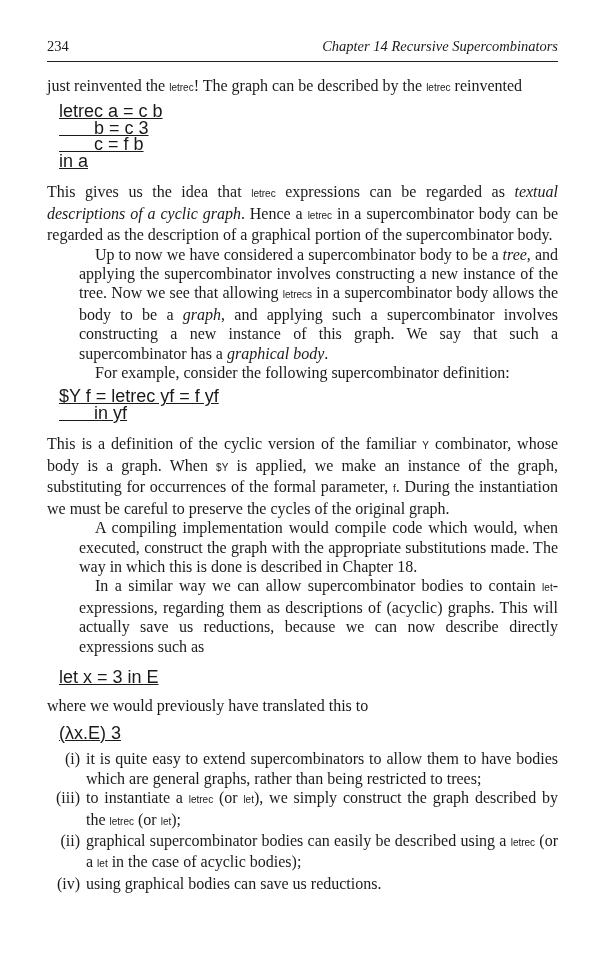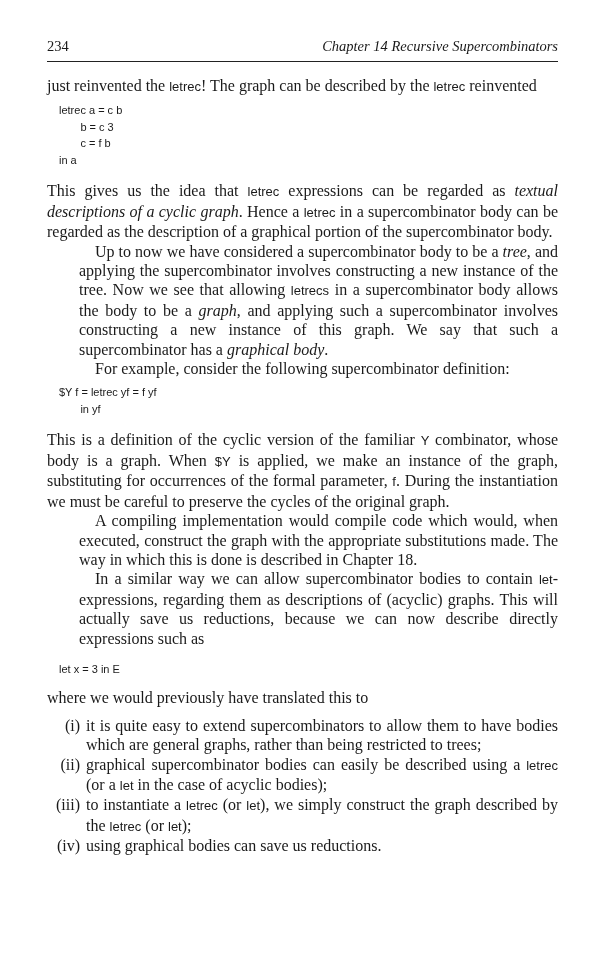--- a/index.html
+++ b/index.html
@@ -10,24 +10,24 @@
   }
   .page { position: absolute; left: 47px; top: 38px; width: 511px; }
   .running-head {
     display: flex; justify-content: space-between; align-items: flex-start;
     font-size: 14.5px; padding-bottom: 5px; border-bottom: 1.5px solid #222;
     height: 18px;
   }
   .running-head .title { font-style: italic; }
   .text { font-size: 16px; line-height: 19.4px; text-align: justify; margin: 0; }
   .indent { text-indent: 16px; margin-left: 32px; }
-  .sans { font-family: "Liberation Sans", "DejaVu Sans", sans-serif; font-size: 13px; }
+  .sans { font-family: "Liberation Sans", "DejaVu Sans", sans-serif; font-size: 10px; }
   .code {
     font-family: "Liberation Sans", "DejaVu Sans", sans-serif;
-    font-size: 11px; line-height: 16.5px; white-space: pre; margin: 0;
+    font-size: 18px; line-height: 16.5px; white-space: pre; margin: 0; text-decoration: underline;
   }
   .list { margin: 0; padding: 0; list-style: none; }
   .list li { display: flex; font-size: 16px; line-height: 19.4px; }
   .list .num { width: 33px; text-align: right; padding-right: 6px; flex: 0 0 auto; }
   .list .body { flex: 1; text-align: justify; }
 </style>
 </head>
 <body>
 
 <div class="page">
@@ -55,33 +55,34 @@
   <p class="text" style="margin-top:13px"><span>This is a definition of the cyclic version of the familiar </span><span class="sans">Y</span><span> combinator, whose body is a graph. When </span><span class="sans">$Y</span><span> is applied, we make an instance of the graph, substituting for occurrences of the formal parameter, </span><span class="sans">f</span><span>. During the instantiation we must be careful to preserve the cycles of the original graph.</span></p>
 
   <p class="text indent">A compiling implementation would compile code which would, when executed, construct the graph with the appropriate substitutions made. The way in which this is done is described in Chapter 18.</p>
 
   <p class="text indent"><span>In a similar way we can allow supercombinator bodies to contain </span><span class="sans">let</span><span>-expressions, regarding them as descriptions of (acyclic) graphs. This will actually save us reductions, because we can now describe directly expressions such as</span></p>
 
   <pre class="code" style="margin:13px 0 0 12px">let x = 3 in E</pre>
 
   <p class="text" style="margin-top:11px">where we would previously have translated this to</p>
 
+  <pre class="code" style="margin:9px 0 0 12px">(λx.E) 3</pre>
 
 
   <ul class="list" style="margin-top:8px">
     <li>
       <span class="num">(i)</span>
       <span class="body"><span>it is quite easy to extend supercombinators to allow them to have bodies which are general graphs, rather than being restricted to trees;</span></span>
     </li>
     <li>
+      <span class="num">(iii)</span>
+      <span class="body"><span>to instantiate a </span><span class="sans">letrec</span><span> (or </span><span class="sans">let</span><span>), we simply construct the graph described by the </span><span class="sans">letrec</span><span> (or </span><span class="sans">let</span><span>);</span></span>
+    </li>
+    <li>
       <span class="num">(ii)</span>
       <span class="body"><span>graphical supercombinator bodies can easily be described using a </span><span class="sans">letrec</span><span> (or a </span><span class="sans">let</span><span> in the case of acyclic bodies);</span></span>
-    </li>
-    <li>
-      <span class="num">(iii)</span>
-      <span class="body"><span>to instantiate a </span><span class="sans">letrec</span><span> (or </span><span class="sans">let</span><span>), we simply construct the graph described by the </span><span class="sans">letrec</span><span> (or </span><span class="sans">let</span><span>);</span></span>
     </li>
     <li>
       <span class="num">(iv)</span>
       <span class="body"><span>using graphical bodies can save us reductions.</span></span>
     </li>
   </ul>
 </div>
 
 </body></html>

